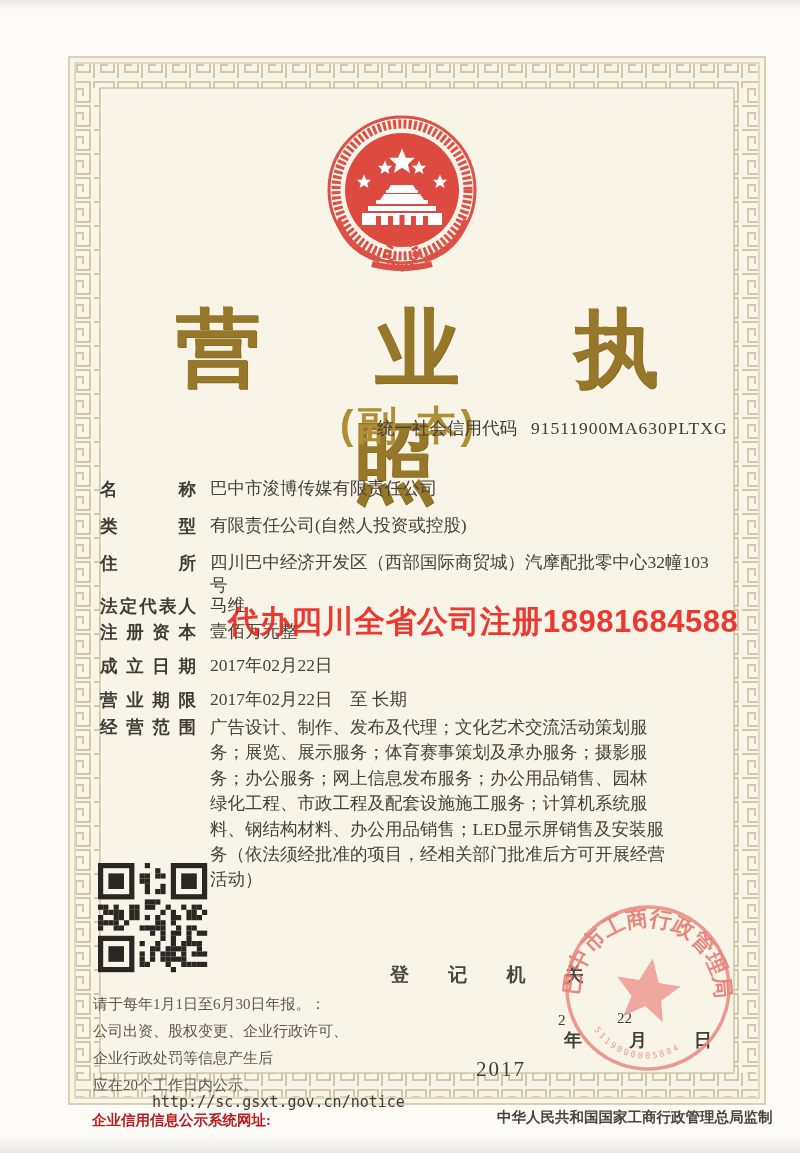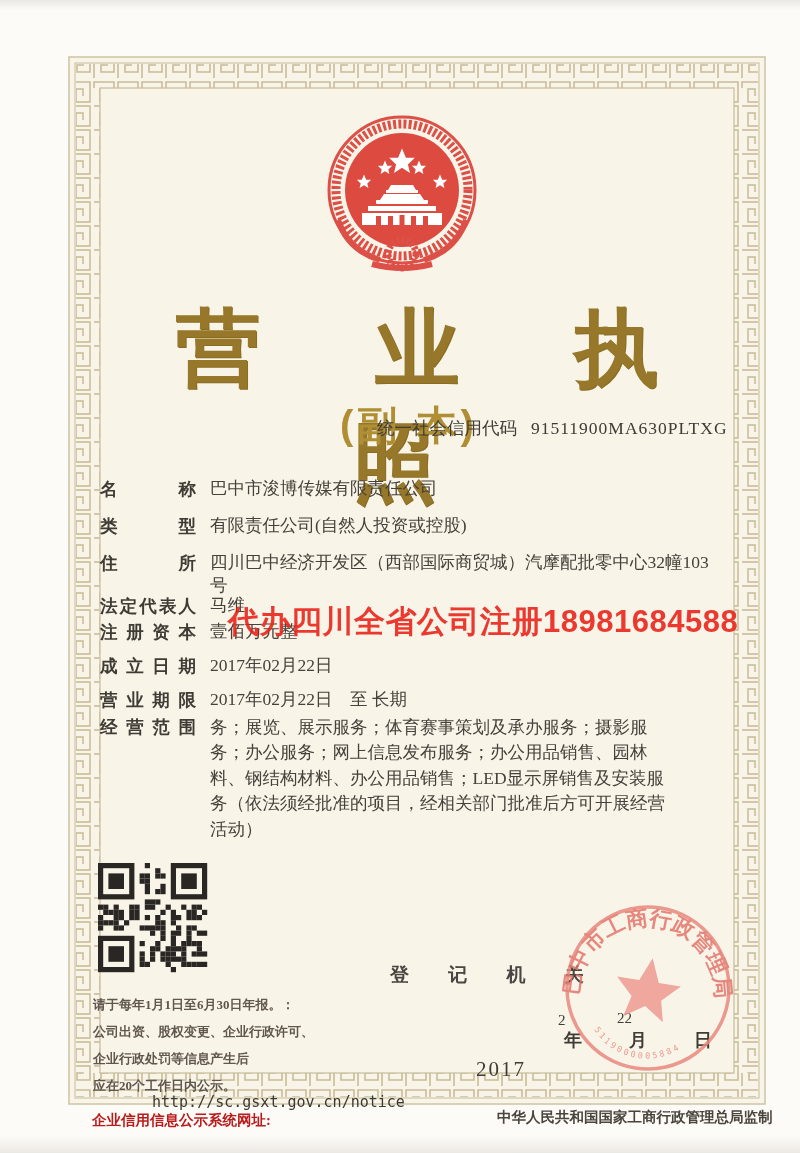--- a/index.html
+++ b/index.html
@@ -37,21 +37,21 @@
   .row-value{left:210px;width:510px;}
 
   .scope-line{font-size:17.5px;color:#46413a;line-height:25.4px;white-space:nowrap;}
 
   .watermark{left:228px;top:601px;width:560px;
     font-family:"Liberation Sans",sans-serif;font-weight:bold;
     font-size:31px;color:rgba(233,31,22,.88);white-space:nowrap;letter-spacing:.5px;}
 
   .qr{left:95px;top:861px;}
 
-  .note{left:93px;top:991px;font-size:13px;font-weight:700;
+  .note{left:93px;top:991px;font-size:15px;font-weight:400;
     color:#5f564e;line-height:27px;}
 
   .reg-label{left:390px;top:962px;font-family:"Liberation Sans",sans-serif;
     font-weight:600;font-size:19px;letter-spacing:17px;color:#494540;white-space:nowrap;}
 
   .date-row{color:#3f3b35;}
   .d-year{left:476px;top:1021px;font-size:21px;letter-spacing:2px;margin-top:36px;}
   .d-num{font-size:15px;}
   .d-m{left:558px;top:1012px;}
   .d-d{left:617px;top:1010px;}
@@ -149,22 +149,24 @@
 <div class="abs row-value field-value" style="top:620px">壹佰万元整</div>
 
 <div class="abs row-label" style="top:654px"><span class="field-label">成立日期</span></div>
 <div class="abs row-value field-value" style="top:654px">2017年02月22日</div>
 
 <div class="abs row-label" style="top:688px"><span class="field-label">营业期限</span></div>
 <div class="abs row-value field-value" style="top:688px">2017年02月22日　至 长期</div>
 
 <div class="abs row-label" style="top:715px"><span class="field-label">经营范围</span></div>
 <div class="abs row-value" style="top:715px">
+  <div class="scope-line">广告设计、制作、发布及代理；文化艺术交流活动策划服</div>
   <div class="scope-line">务；展览、展示服务；体育赛事策划及承办服务；摄影服</div>
   <div class="scope-line">务；办公服务；网上信息发布服务；办公用品销售、园林</div>
+  <div class="scope-line">绿化工程、市政工程及配套设施施工服务；计算机系统服</div>
   <div class="scope-line">料、钢结构材料、办公用品销售；LED显示屏销售及安装服</div>
   <div class="scope-line">务（依法须经批准的项目，经相关部门批准后方可开展经营</div>
   <div class="scope-line">活动）</div>
 </div>
 
 <div class="abs watermark">代办四川全省公司注册18981684588</div>
 
 <svg class="abs qr" width="117" height="114" id="qr-svg">
     <rect x="49.800000000000004" y="2" width="5.2" height="5.2" fill="#2a2623"></rect>
     <rect x="60.2" y="7.2" width="5.2" height="5.2" fill="#2a2623"></rect>

